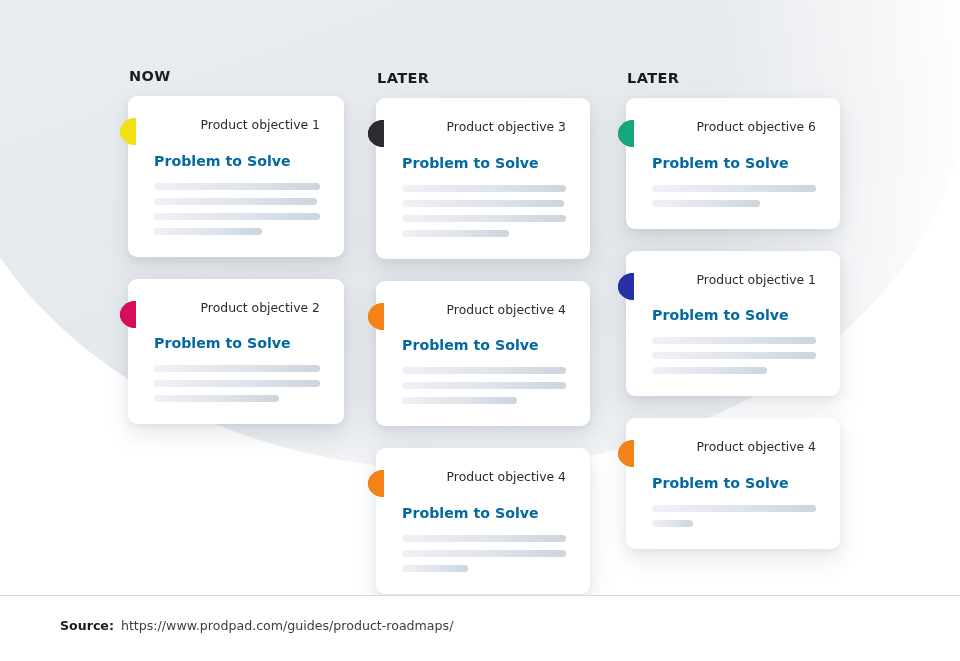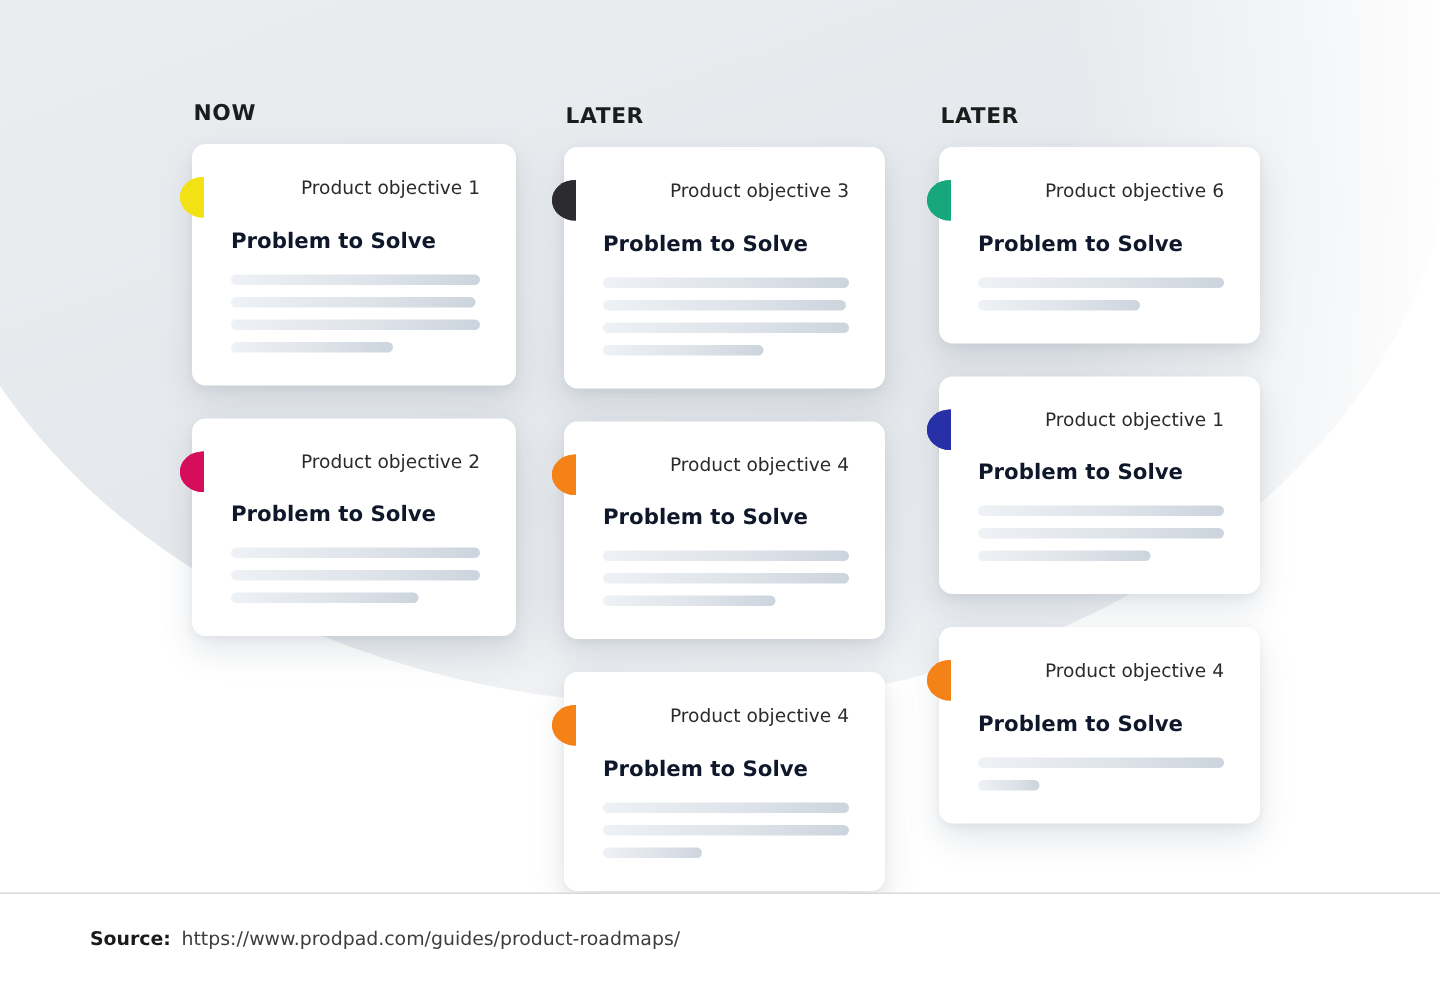--- a/index.html
+++ b/index.html
@@ -111,21 +111,21 @@
     color: #2b2b2b;
     line-height: 1.1;
     margin: 0 0 0 0;
     font-family: "DejaVu Sans", "Liberation Sans", sans-serif;
     text-align: right;
   }
 
   .problem {
     font-size: 14.2px;
     font-weight: bold;
-    color: #0f172a;
+    color: #0369a1;
     margin: 21px 0 14px 0;
     font-family: "DejaVu Sans", "Liberation Sans", sans-serif;
   }
 
   .lines { display: block; }
   .line {
     height: 7px;
     border-radius: 4px;
     margin-bottom: 8px;
     background: linear-gradient(to right, #eef1f5 0%, #dfe4ea 55%, #ccd4dd 100%);

